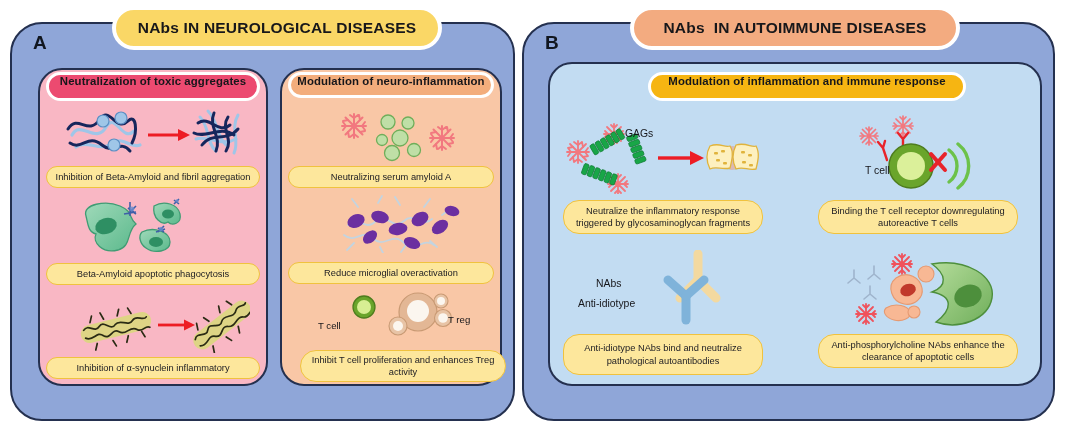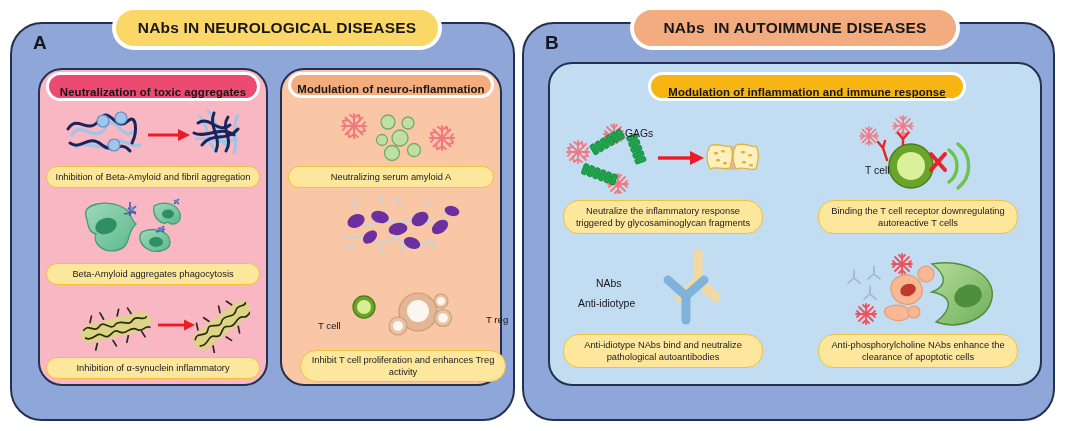--- a/index.html
+++ b/index.html
@@ -26,27 +26,27 @@
   #title-b{left:630px;top:6px;width:330px;height:44px;background:#f3ab80;}
 
   
   .card{position:absolute;border:2px solid #24304f;border-radius:24px;
         box-sizing:border-box;overflow:hidden;}
   #card-a1{left:38px;top:68px;width:230px;height:318px;background:#f9b7c4;}
   #card-a2{left:280px;top:68px;width:222px;height:318px;background:#f9c7a6;}
   #card-b{left:548px;top:62px;width:494px;height:324px;background:#c2dcf2;}
 
   
-  .sub-pill{position:absolute;border-radius:24px;display:flex;align-items:flex-end;
+  .sub-pill{position:absolute;border-radius:24px;display:flex;align-items:flex-start;
             justify-content:center;border:3px solid #ffffff;box-sizing:border-box;
             text-align:center;z-index:4;}
   .sub-pill span{font-weight:bold;font-size:11.4px;color:#16161a;letter-spacing:.1px;}
   #sub-a1{left:46px;top:72px;width:214px;height:29px;background:#ec4a70;}
   #sub-a2{left:288px;top:72px;width:206px;height:26px;background:#f3ad7c;}
-  #sub-b{left:648px;top:72px;width:318px;height:29px;background:#f6b512;text-decoration:underline;}
+  #sub-b{left:648px;top:72px;width:318px;height:29px;background:#f6b512;}
 
   
   .caption{position:absolute;background:#fde79c;border:1.6px solid #f0c23e;
            border-radius:16px;display:flex;align-items:center;justify-content:center;
            box-sizing:border-box;text-align:center;padding:2px 6px;z-index:3;}
   .caption span{font-size:9.3px;color:#1b1b22;line-height:1.33;}
 
   
   .illus{position:absolute;z-index:2;}
   .lbl{position:absolute;font-size:9.6px;color:#16161a;z-index:5;white-space:nowrap;}
@@ -115,21 +115,21 @@
       <path d="M78 30 l6 4 M84 28 l-6 6 M76 34 l9 -3"></path>
       <path d="M94 2 l5 4 M99 1 l-5 5"></path>
     </g>
     <g fill="#6d8ccd" opacity=".8">
       <circle cx="52" cy="11" r="2.4"></circle>
         <circle cx="81" cy="31" r="2.2"></circle>
       <circle cx="97" cy="3" r="1.8"></circle>
     </g>
   </svg>
   <div class="caption" style="left:46px;top:263px;width:214px;height:22px;">
-    <span>Beta-Amyloid aggregates  phagocytosis</span>
+    <span>Beta-Amyloid apoptotic  phagocytosis</span>
   </div>
 
   <svg class="illus" style="left:62px;top:295px;" width="188" height="58">
     <g transform="rotate(-14 60 32)">
       <rect x="18" y="22" width="72" height="18" rx="9" fill="#d9d97a" opacity=".85"></rect>
       <g stroke="#2b2b14" stroke-width="1.7" fill="none" stroke-linecap="round">
         <path d="M22 26 c6 -6 10 6 16 0 c6 -6 10 8 16 2 c6 -5 12 6 18 0 c5 -5 10 4 14 0"></path>
         <path d="M22 34 c7 6 12 -5 18 2 c6 6 10 -6 16 0 c6 6 12 -4 18 2 c5 5 9 -3 13 1"></path>
         <path d="M30 20 l3 -6 M44 20 l-2 -7 M58 20 l3 -6 M72 21 l-2 -6"></path>
         <path d="M32 42 l-3 6 M48 43 l2 6 M64 42 l-3 6 M78 41 l2 6"></path>
@@ -194,35 +194,38 @@
       <ellipse cx="22" cy="26" rx="9" ry="6.5" transform="rotate(-25 22 26)"></ellipse>
       <ellipse cx="46" cy="22" rx="9" ry="6" transform="rotate(15 46 22)"></ellipse>
       <ellipse cx="36" cy="42" rx="8" ry="5.5" transform="rotate(-40 36 42)"></ellipse>
       <ellipse cx="64" cy="34" rx="9.5" ry="6" transform="rotate(-10 64 34)"></ellipse>
       <ellipse cx="86" cy="24" rx="9" ry="6.5" transform="rotate(-30 86 24)"></ellipse>
       <ellipse cx="78" cy="48" rx="8.5" ry="5.5" transform="rotate(20 78 48)"></ellipse>
       <ellipse cx="106" cy="32" rx="9" ry="6" transform="rotate(-35 106 32)"></ellipse>
       <ellipse cx="118" cy="16" rx="7.5" ry="5" transform="rotate(15 118 16)"></ellipse>
     </g>
   </svg>
+  <div class="caption" style="left:288px;top:262px;width:206px;height:22px;">
+    <span>Reduce microglial overactivation</span>
+  </div>
 
   <svg class="illus" style="left:340px;top:292px;" width="136" height="46">
     <circle cx="24" cy="15" r="11" fill="#6aa52b" stroke="#4e7d1e" stroke-width="1.3"></circle>
     <circle cx="24" cy="15" r="7" fill="#d7ee93"></circle>
     <circle cx="78" cy="20" r="19" fill="#e3b795" stroke="#c99a74" stroke-width="1.2"></circle>
     <circle cx="78" cy="19" r="11" fill="#fbf6ef"></circle>
     <circle cx="58" cy="34" r="9" fill="#e8c4a6" stroke="#c99a74" stroke-width="1.1"></circle>
     <circle cx="58" cy="34" r="5" fill="#fbf6ef"></circle>
     <circle cx="101" cy="9" r="7" fill="#e8c4a6" stroke="#c99a74" stroke-width="1.1"></circle>
     <circle cx="101" cy="9" r="4" fill="#fbf6ef"></circle>
     <circle cx="103" cy="26" r="8.5" fill="#e8c4a6" stroke="#c99a74" stroke-width="1.1"></circle>
     <circle cx="103" cy="26" r="4.8" fill="#fbf6ef"></circle>
   </svg>
   <div class="lbl" style="left:318px;top:320px;">T cell</div>
-  <div class="lbl" style="left:448px;top:314px;padding-left:38px;">T reg</div>
+  <div class="lbl" style="left:448px;top:314px;">T reg</div>
   <div class="caption" style="left:300px;top:350px;width:206px;height:32px;">
     <span>Inhibit T cell proliferation and enhances Treg activity</span>
   </div>
 
   <div class="sub-pill" id="sub-a1">
     <span>Neutralization of toxic aggregates</span>
   </div>
   <div class="sub-pill" id="sub-a2">
     <span>Modulation of neuro-inflammation</span>
   </div>
@@ -339,21 +342,21 @@
         <path d="M58 30 L76 48"></path>
     </g>
     <g stroke="#7fb3da" stroke-width="9" fill="none" stroke-linecap="round">
       <path d="M46 70 V46"></path>
         <path d="M46 46 L28 30"></path>
         <path d="M46 46 L64 30"></path>
     </g>
   </svg>
   <div class="lbl lbl-b" style="left:578px;top:274px;margin-top:24px;">Anti-idiotype</div>
   <div class="lbl lbl-b" style="left:596px;top:278px;">NAbs</div>
-  <div class="caption" style="left:563px;top:334px;width:200px;height:34px;">
+  <div class="caption" style="left:563px;top:334px;width:200px;height:41px;">
     <span>Anti-idiotype NAbs bind and neutralize pathological autoantibodies</span>
   </div>
 
   <svg class="illus" style="left:840px;top:252px;" width="170" height="80">
     <g stroke="#9fb4cc" stroke-width="1.6" fill="none" stroke-linecap="round">
       <path d="M14 18 V26 M14 26 l-6 5 M14 26 l6 5"></path>
       <path d="M34 14 V22 M34 22 l-6 5 M34 22 l6 5"></path>
       <path d="M30 34 V42 M30 42 l-6 5 M30 42 l6 5"></path>
     </g>
     <g stroke="#f0525c" stroke-width="1.8" fill="none" stroke-linecap="round">

